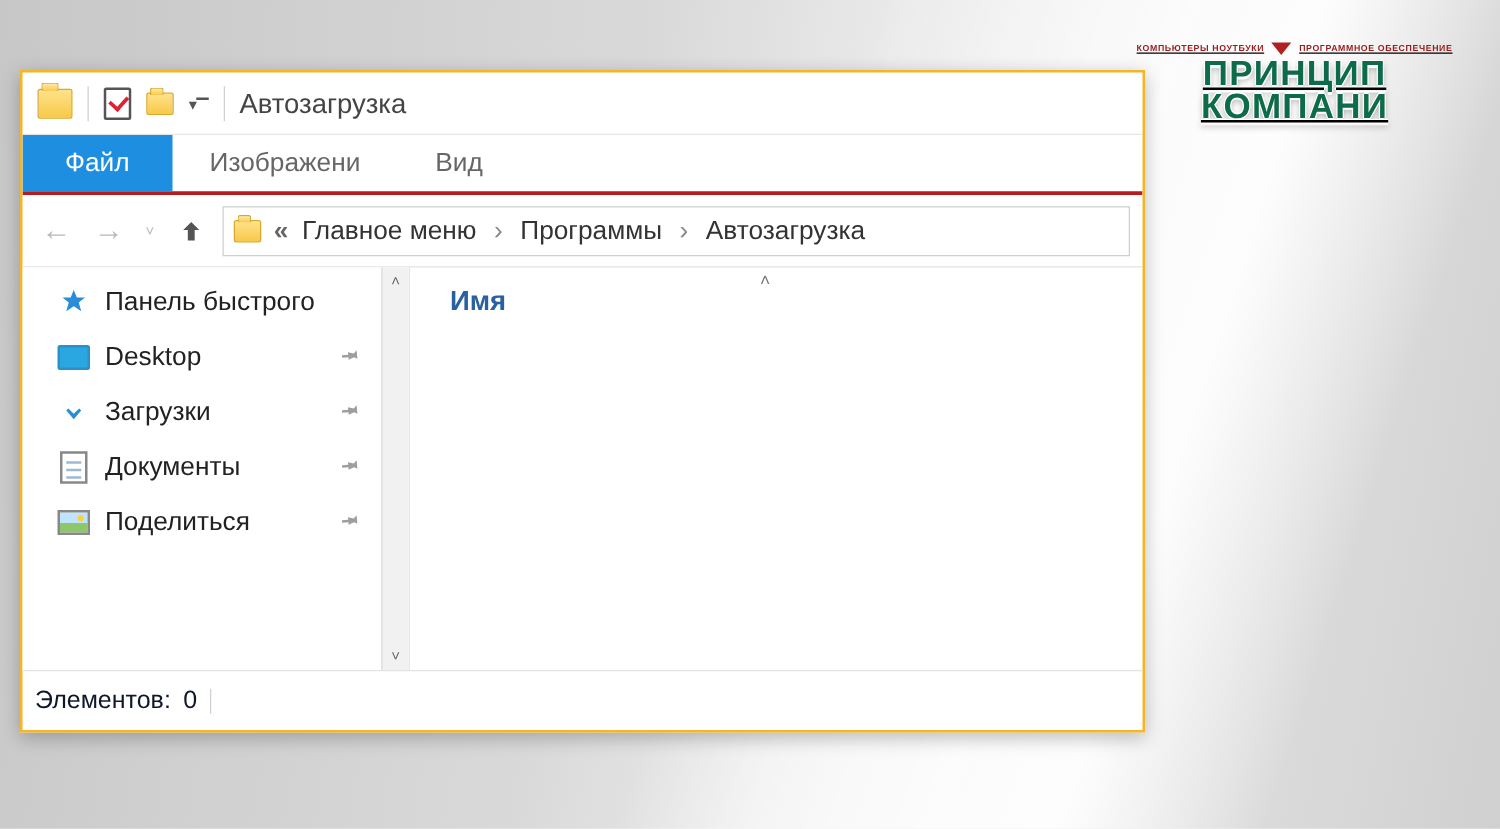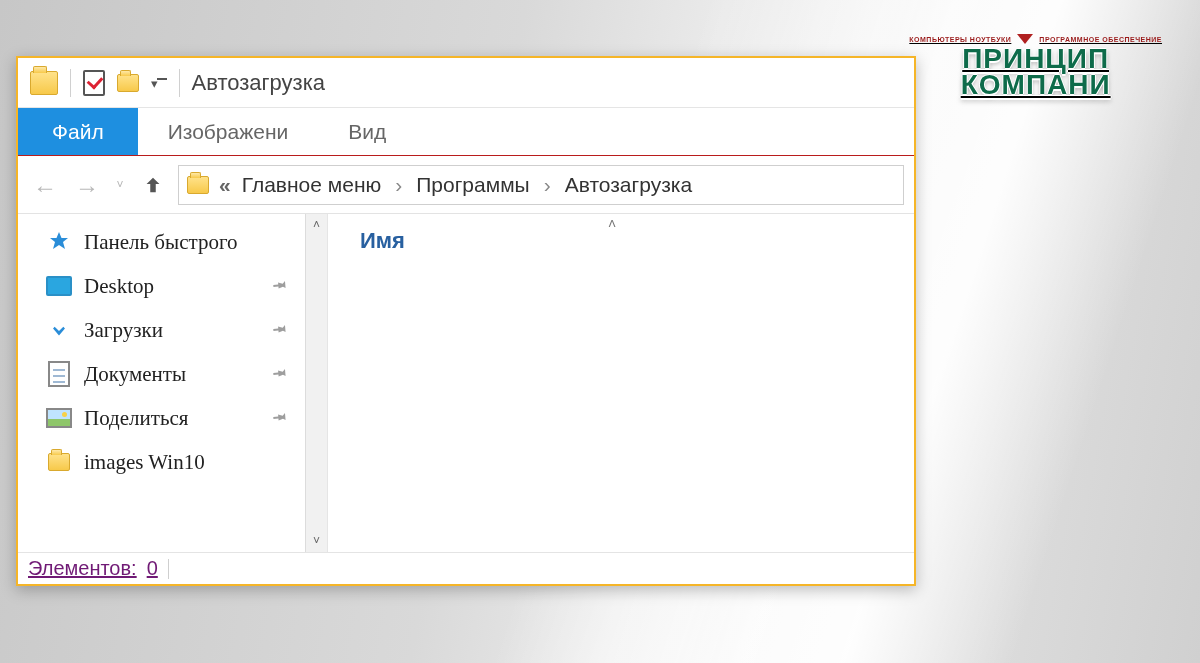--- a/index.html
+++ b/index.html
@@ -63,21 +63,21 @@
   .icon-folder.small { width: 22px; height: 18px; }
   .icon-folder.small::before { width: 9px; height:5px; top:-5px; }
   .icon-doc {
     width: 22px; height: 26px; border: 2px solid #555; border-radius: 2px; position: relative; background:#fff;
   }
   .icon-doc .chk { position:absolute; left:3px; top:4px; width:14px; height:10px; border-left:3px solid #d23; border-bottom:3px solid #d23; transform: rotate(-48deg); }
   .qat-caret { font-size: 13px; color:#555; transform: translateY(1px); }
 
   .ribbon-tabs {
     height: 48px; display:flex; align-items:stretch; font-size: 21px; color:#666;
-    border-bottom: 1px solid #b91c1c;
+    border-bottom: 3px solid #b91c1c;
   }
   .ribbon-tabs .tab { padding: 0 30px; display:flex; align-items:center; cursor:default; }
   .ribbon-tabs .tab.file { background:#1e8fe0; color:#fff; padding: 0 34px; }
 
   .navbar {
     height: 58px; display:flex; align-items:center; gap:8px; padding: 0 10px;
     border-bottom: 1px solid #e3e3e3;
   }
   .navbtn { width:34px; height:34px; display:flex; align-items:center; justify-content:center; color:#b8b8b8; font-size:24px; }
   .navbtn.enabled { color:#555; }
@@ -91,21 +91,21 @@
   .addr .chevrons { font-weight:700; color:#666; letter-spacing:-3px; padding-right:4px; }
 
   .body { flex:1; display:flex; position:relative; min-height:0; }
   .sidebar {
     width: 310px; border-right: 1px solid #e5e5e5; position:relative;
     padding-top: 6px; background:#fff;
   }
   .sidebar .scroll { position:absolute; top:0; bottom:0; right:0; width:22px; background:#f1f1f1; border-left:1px solid #dcdcdc; display:flex; flex-direction:column; align-items:center; justify-content:space-between; font-size:12px; color:#666; }
   .sidebar .scroll .sbtn { height:22px; width:100%; display:flex; align-items:center; justify-content:center; }
   .tree { list-style:none; font-size:21px; color:#222; }
-  .tree li { display:flex; align-items:center; gap:12px; height:44px; padding: 0 30px 0 28px; position:relative;font-family:Liberation Serif, serif; }
+  .tree li { display:flex; align-items:center; gap:12px; height:44px; padding: 0 30px 0 28px; position:relative; }
   .tree li .pin {
     position:absolute; right: 40px; color:#9e9e9e; transform: rotate(40deg);
   }
   .tree li .pin svg { width:17px; height:17px; }
   .tree li.header { font-weight:400; }
   .tree li.header .star { color:#2a8dd8; }
   .ico { width:26px; height:26px; display:flex; align-items:center; justify-content:center; flex:0 0 26px; }
   .ico-desktop { width:26px; height:20px; background:#2aa6e0; border:2px solid #2a90c7; border-radius:2px; }
   .ico-down svg { width:26px; height:26px; fill:#2a8dd8; }
   .ico-docs { width:22px; height:26px; border:2px solid #888; background:#fff; position:relative; }
@@ -114,22 +114,22 @@
   .ico-img { width:26px; height:20px; border:2px solid #888; background:linear-gradient(#bfe4ff 55%, #8ec66a 55%); position:relative; }
   .ico-img::after { content:""; position:absolute; right:3px; top:2px; width:5px; height:5px; background:#f7d147; border-radius:50%; }
 
   .content { flex:1; position:relative; }
   .content .colhead {
     position:absolute; top:14px; left:32px; font-size:22px; color:#2860a0;font-weight:bold;
   }
   .content .sortcaret { position:absolute; top:2px; left:280px; font-size:14px; color:#777; }
 
   .status {
-    height:32px; border-top:1px solid #e4e4e4; display:flex; align-items:center;
-    padding: 0 10px; font-size:20px; color:#701a75; gap:10px;text-decoration:underline;
+    height:48px; border-top:1px solid #e4e4e4; display:flex; align-items:center;
+    padding: 0 10px; font-size:20px; color:#0f172a; gap:10px;
   }
   .status .sepv { width:1px; height:20px; background:#cfcfcf; }
 </style>
 </head>
 <body>
 
 <div class="diag"></div>
 
 <div class="brand">
   <div class="micro">
@@ -229,26 +229,20 @@
         </li>
         <li>
           <span class="ico">
               <span class="ico-img"></span>
             </span>
           <span>Поделиться</span>
           <span class="pin"><svg viewBox="0 0 24 24">
                 <path fill="currentColor" d="M14 3l7 7-4 1-3 6-2-2-5 5-2-2 5-5-2-2 6-3z"></path>
               </svg></span>
         </li>
-        <li>
-          <span class="ico">
-              <span class="icon-folder small"></span>
-            </span>
-          <span>images Win10</span>
-        </li>
       </ul>
       <div class="scroll">
         <div class="sbtn">˄</div>
         <div class="sbtn">˅</div>
       </div>
     </div>
 
     <div class="content">
       <div class="colhead">Имя</div>
       <div class="sortcaret">˄</div>

